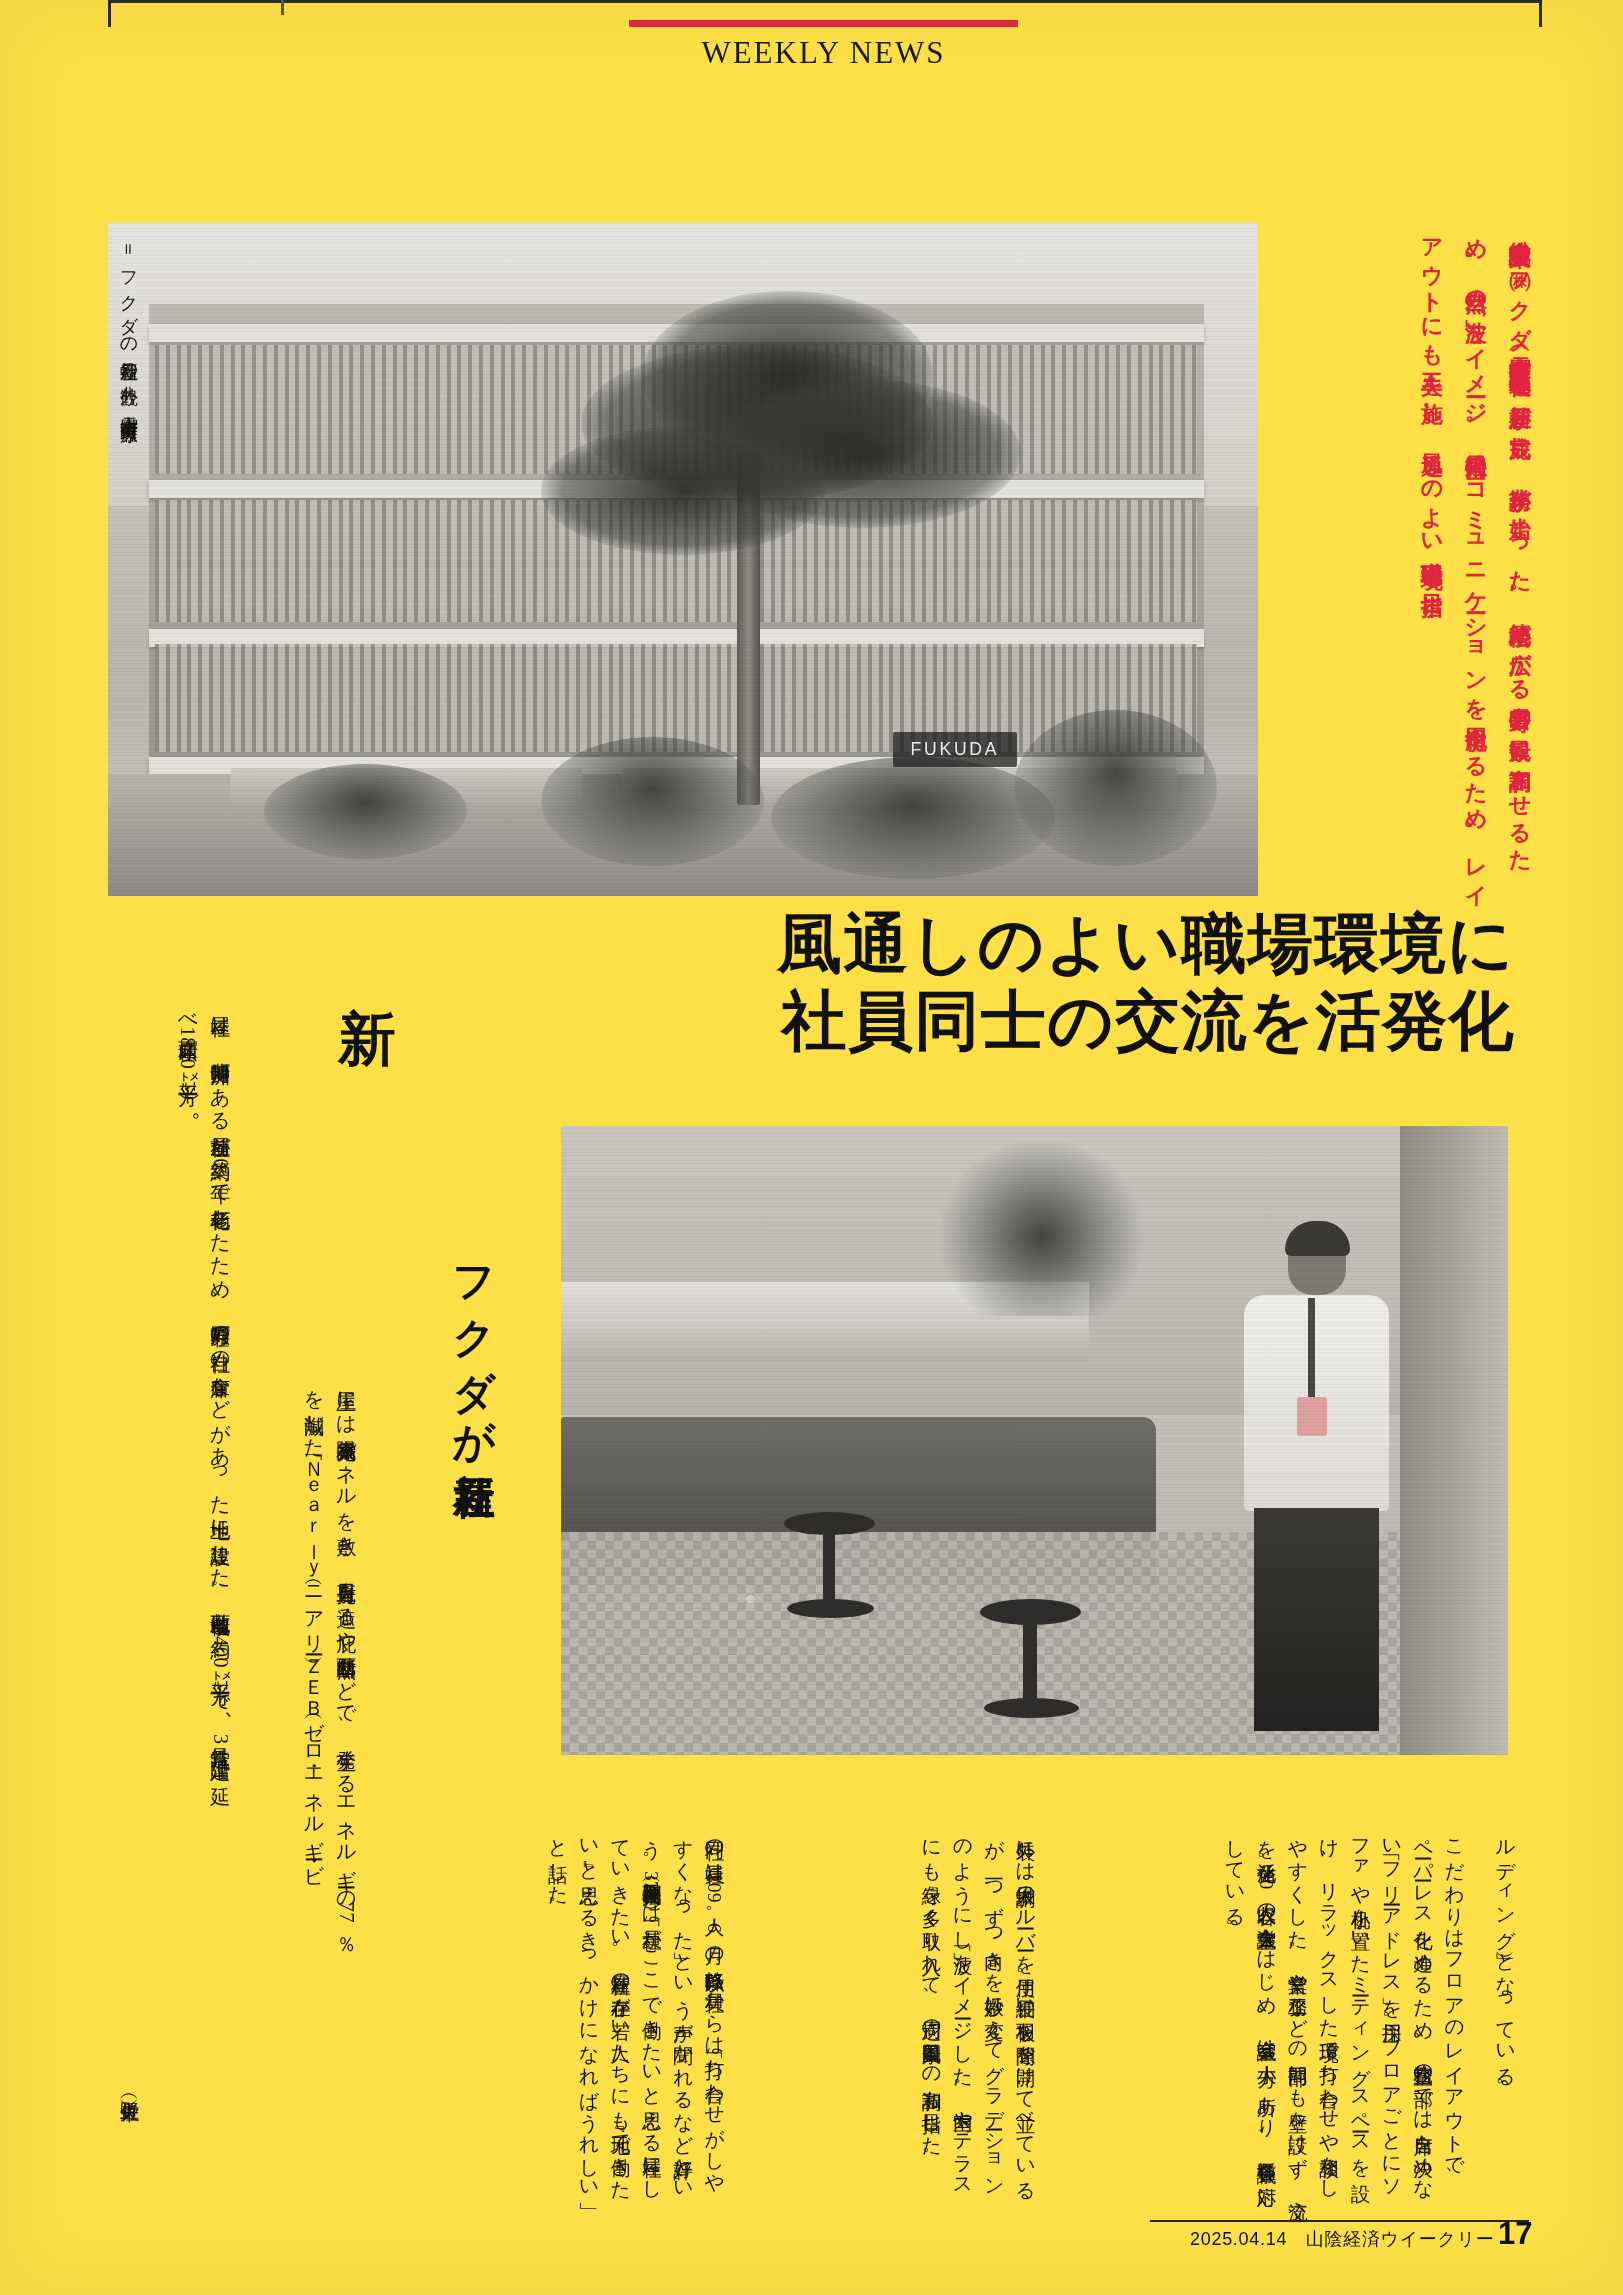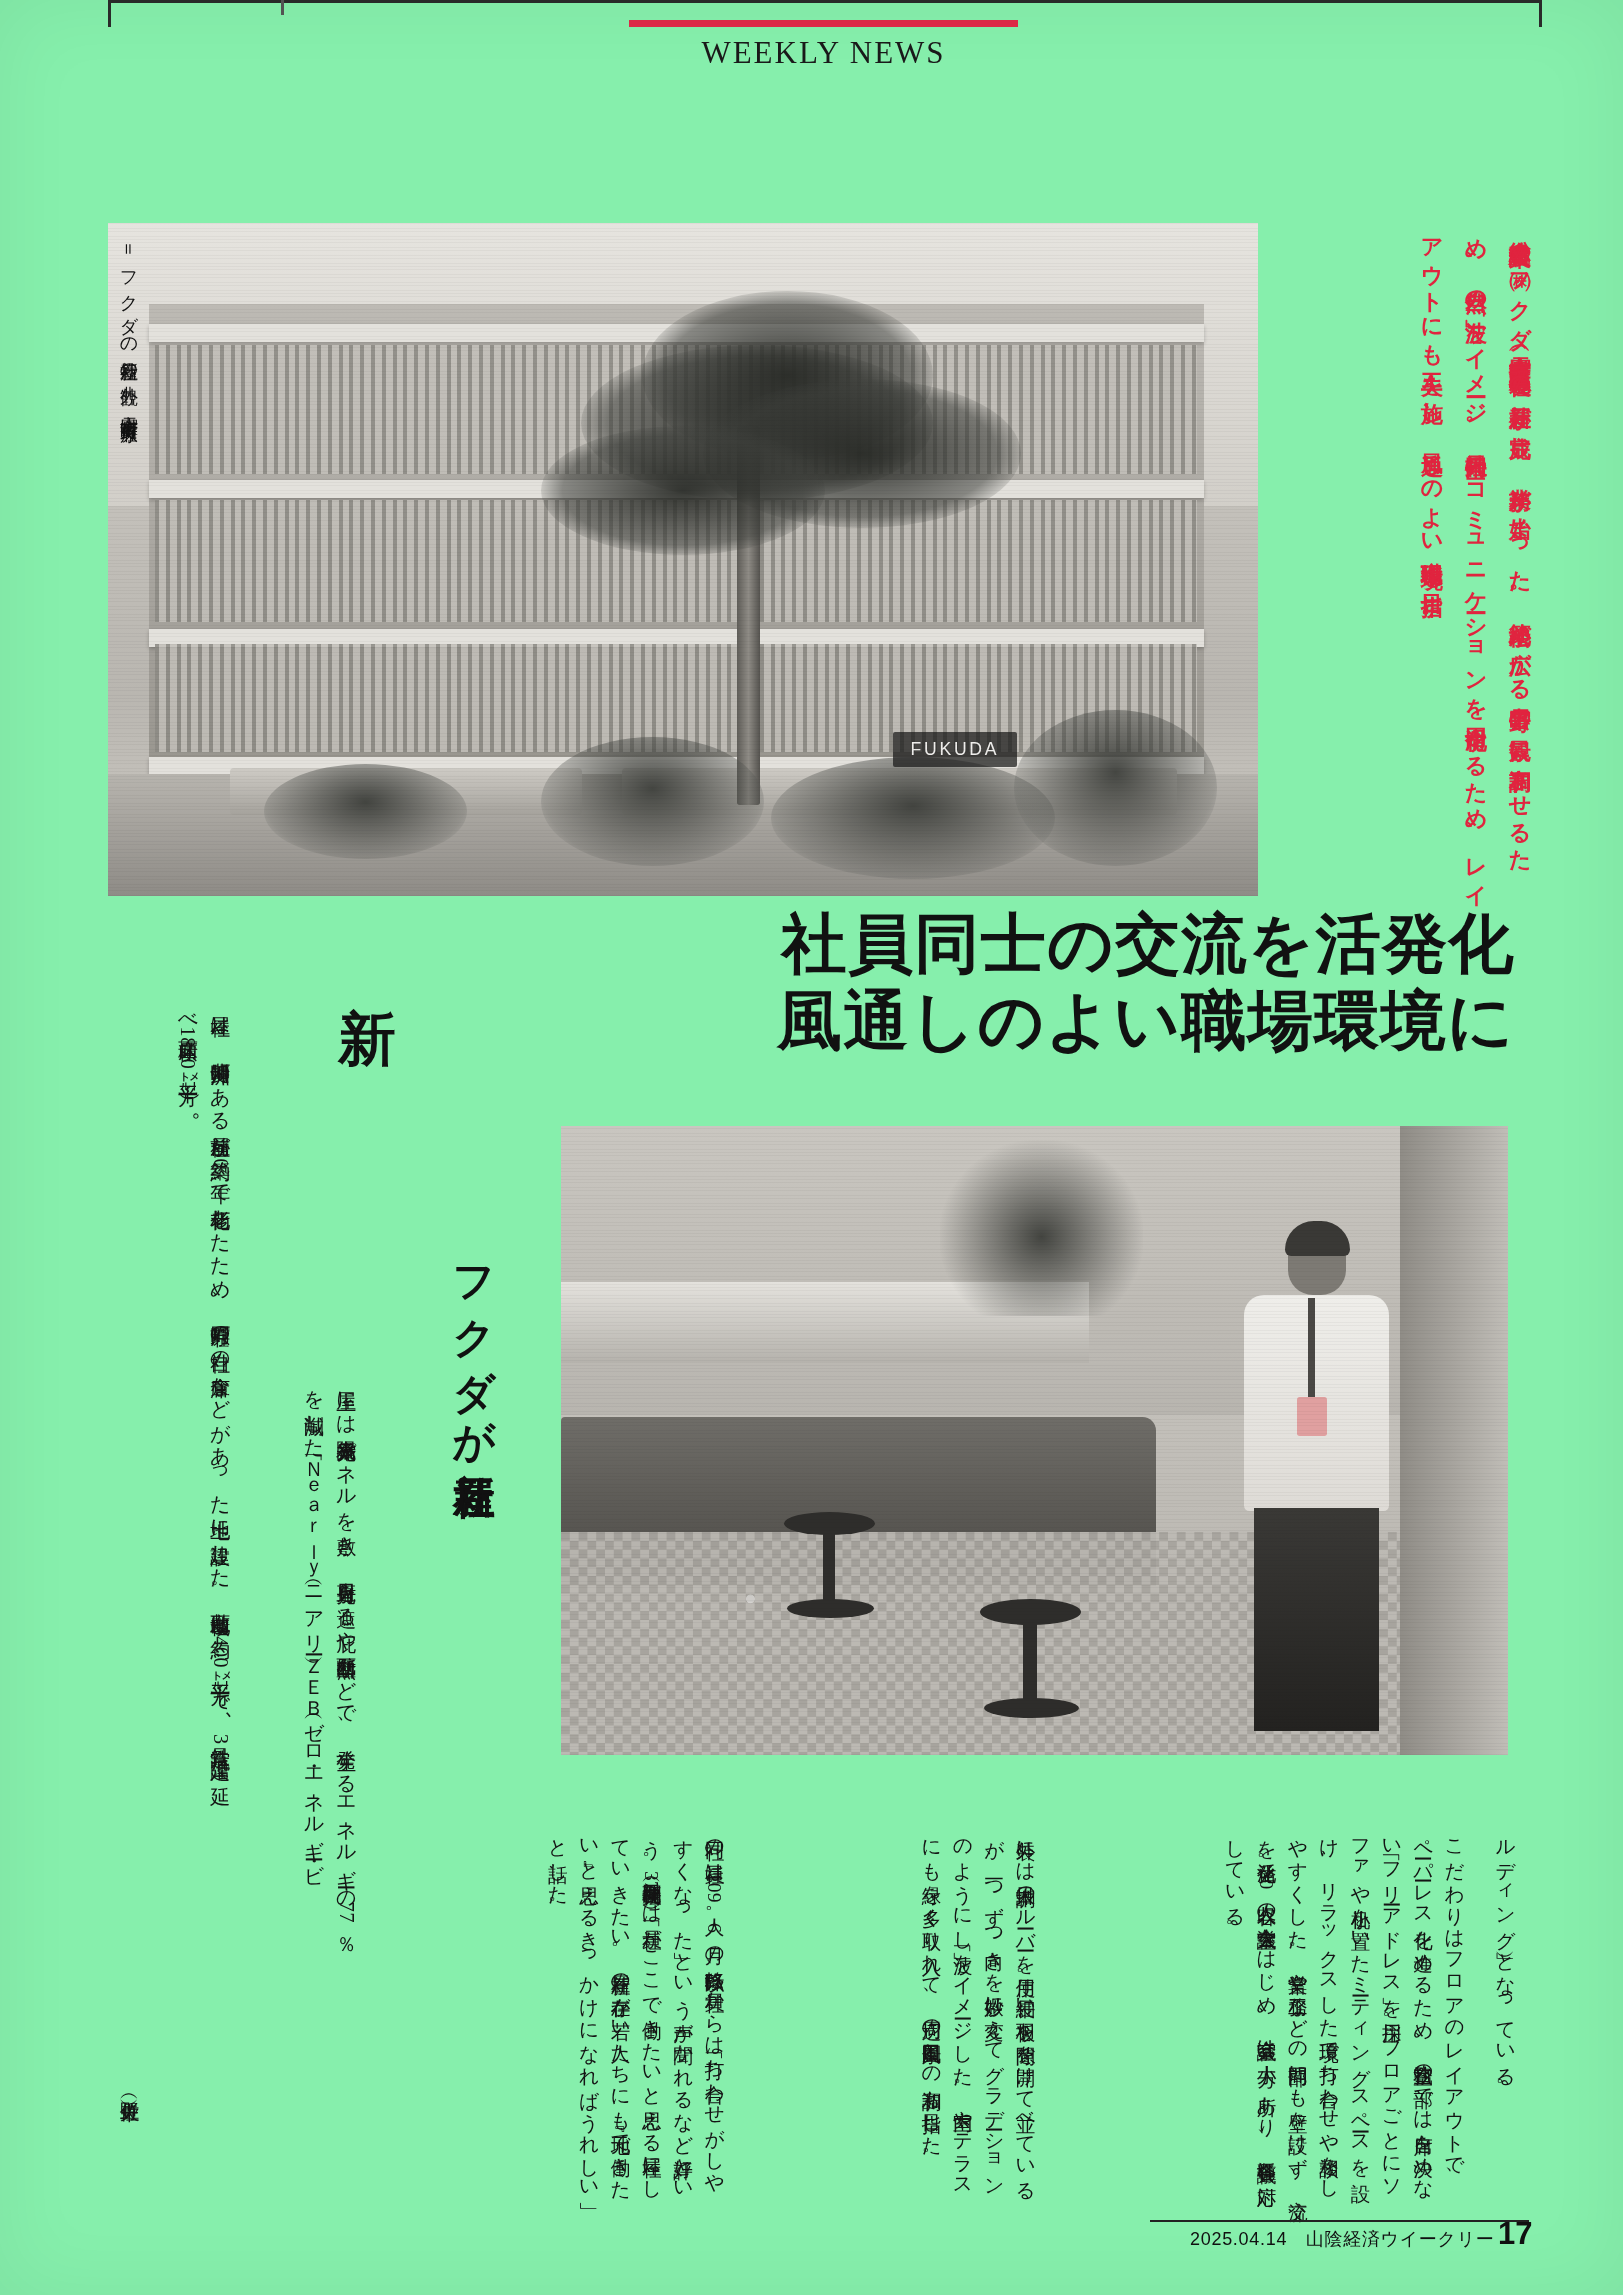--- a/index.html
+++ b/index.html
@@ -10,21 +10,21 @@
     background: #ffffff;
     font-family: "Liberation Serif", serif;
     color: #111;
     position: relative;
     overflow: hidden;
   }
 
   .page {
     position: absolute;
     inset: 0;
-    background: #86efac;
+    background: #fde047;
   }
 
   
   .top-rule-left {
     position: absolute;
     left: 108px; top: 0px; width: 1434px; height: 3.4px;
     background: #2b2b2b;
   }
   .top-rule-left2 {
     position: absolute;
@@ -377,22 +377,22 @@
     <div class="logo-plate">FUKUDA</div>
     <div class="photo-grain"></div>
   </div>
 
   <div class="caption-main">＝フクダの新社屋の外観
 ＝出雲市斐川町荘原</div>
 
   <div class="lead-red">総合建設業の㈱フクダ（出雲市斐川町荘原・福田弘道社長）の新社屋が完成し、業務が始まった。築地松が広がる出雲平野の景観に調和させるため、自然の「波」をイメージ。社員同士のコミュニケーションを円滑化するため、レイアウトにも工夫を施し、風通しのよい職場環境を目指す。</div>
 
   <div class="headline">
+    <div>風通しのよい職場環境に</div>
     <div>社員同士の交流を活発化</div>
-    <div>風通しのよい職場環境に</div>
   </div>
 
   <div class="sub-vert">フクダが新社屋</div>
 
   <div class="dropcap">新</div>
   <div class="vtext-block" style="left:172px; top:1001px; height:771px;">社屋は、斐川町沖洲にある前社屋が築約50年で老朽化したため、同町荘原の自社の倉庫などがあった土地に建設した。敷地面積は約3400平方㍍で、鉄骨造3階建て（延べ床面積1840平方㍍）。</div>
 
   <div class="vtext-block" style="left:298px; top:1376px; height:582px;">屋上には太陽光発電パネルを敷き、直射日光を遮る庇や壁面断熱などで、発生するエネルギーの77％を削減した「Ｎｅａｒｌｙ（ニアリー）ＺＥＢ（ゼロ・エネルギー・ビ</div>
 
   <div class="photo-2">

